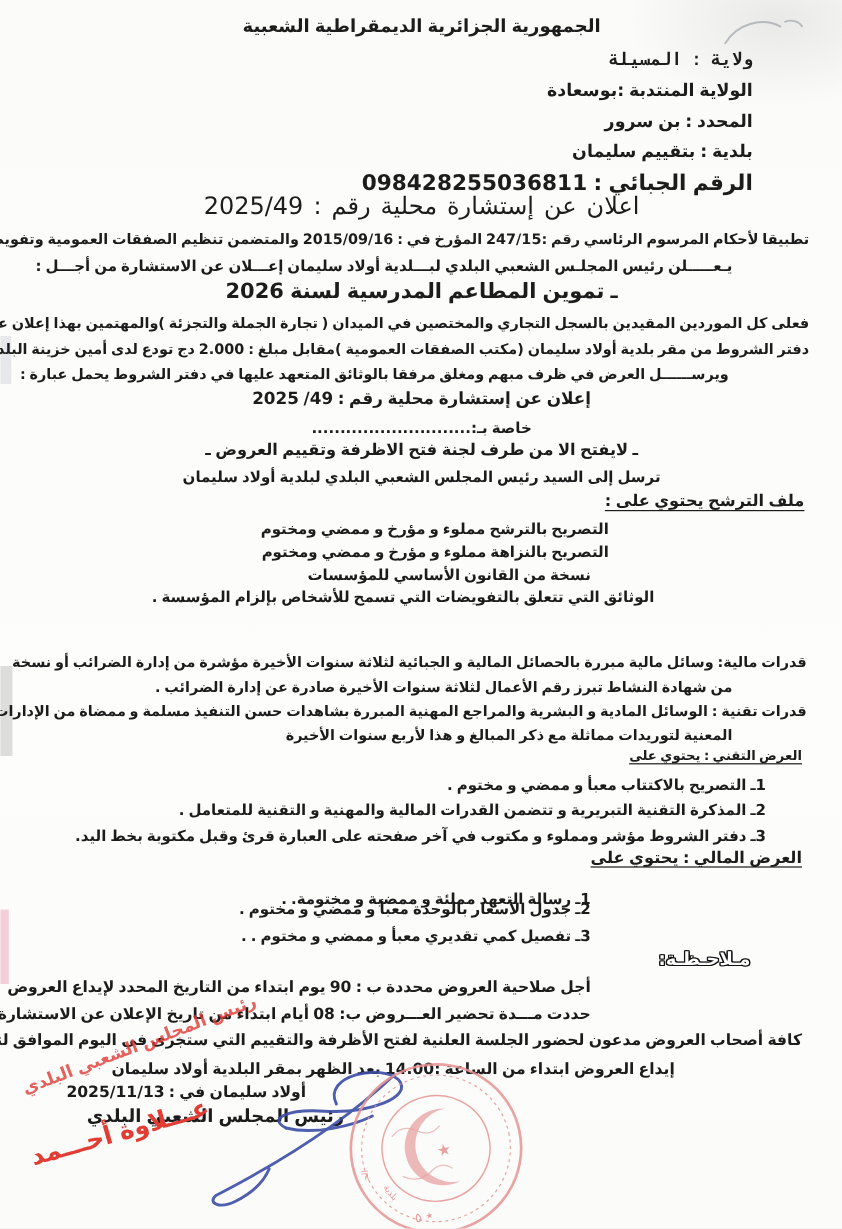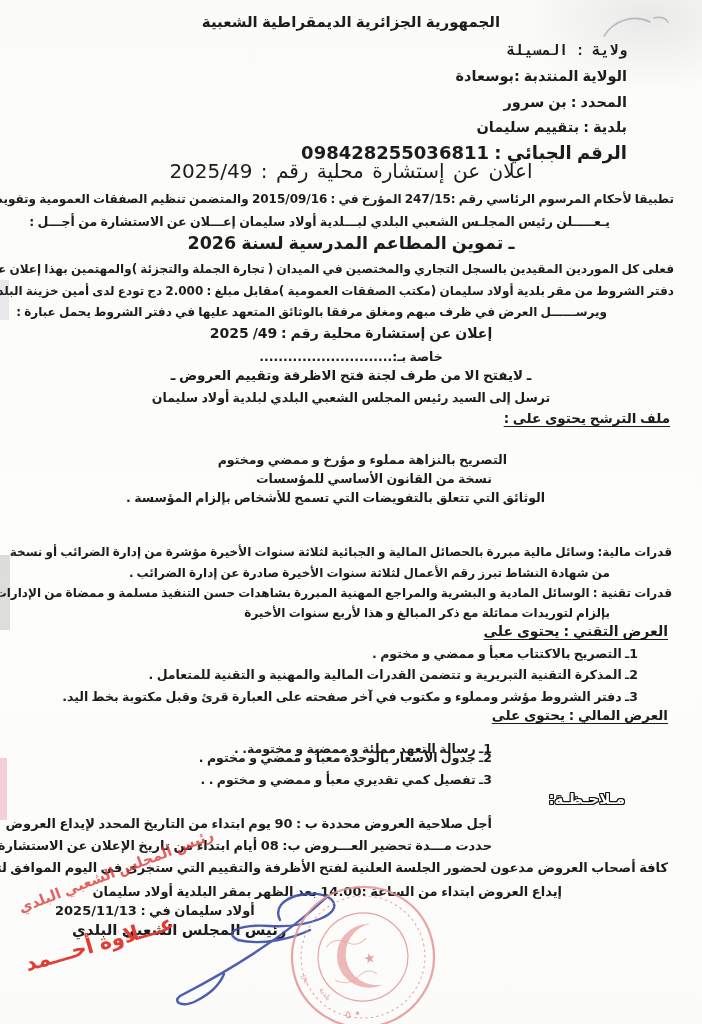--- a/index.html
+++ b/index.html
@@ -54,29 +54,30 @@
   <div class="ln" style="top:262px; right:28px; font-size:12px;">فعلى كل الموردين المقيدين بالسجل التجاري والمختصين في الميدان ( تجارة الجملة والتجزئة )والمهتمين بهذا إعلان عن الإستشارة سحب</div>
   <div class="ln" style="top:284px; right:28px; font-size:12px;">دفتر الشروط من مقر بلدية أولاد سليمان (مكتب الصفقات العمومية )مقابل مبلغ : 2.000 دج تودع لدى أمين خزينة البلدية .</div>
   <div class="ln" style="top:305px; right:95px; font-size:12px;">ويرســــــل العرض في ظرف مبهم ومغلق مرفقا بالوثائق المتعهد عليها في دفتر الشروط يحمل عبارة :</div>
 
   <div class="ln c b" style="top:325px; font-size:14px;">إعلان عن إستشارة محلية رقم : 49/ 2025</div>
   <div class="ln c b" style="top:349px; font-size:12.5px;">خاصة بـ:............................</div>
   <div class="ln c b" style="top:367px; font-size:13.5px;">ـ لايفتح الا من طرف لجنة فتح الاظرفة وتقييم العروض ـ</div>
   <div class="ln c b" style="top:390px; font-size:12.5px;">ترسل إلى السيد رئيس المجلس الشعبي البلدي لبلدية أولاد سليمان</div>
 
   <div class="ln u" style="top:410px; right:32px; font-size:13.5px;">ملف الترشح  يحتوي على   :</div>
+  <div class="ln" style="top:433px; right:195px; font-size:12.5px;">التصريح بالترشح مملوء و مؤرخ و ممضي ومختوم</div>
   <div class="ln" style="top:452px; right:195px; font-size:12.5px;">التصريح بالنزاهة مملوء و مؤرخ و ممضي ومختوم</div>
   <div class="ln" style="top:471px; right:210px; font-size:12.5px;">نسخة من القانون الأساسي للمؤسسات</div>
   <div class="ln" style="top:490px; right:157px; font-size:12.5px;">الوثائق التي تتعلق بالتفويضات التي تسمح للأشخاص بإلزام المؤسسة .</div>
   <div class="ln" style="top:545px; right:30px; font-size:12px;">قدرات مالية: وسائل مالية مبررة بالحصائل المالية و الجبائية لثلاثة سنوات الأخيرة مؤشرة من إدارة الضرائب أو نسخة</div>
   <div class="ln" style="top:566px; right:92px; font-size:12px;">من شهادة النشاط تبرز رقم الأعمال لثلاثة سنوات الأخيرة صادرة عن إدارة الضرائب .</div>
   <div class="ln" style="top:586px; right:30px; font-size:12px;">قدرات تقنية : الوسائل المادية و البشرية والمراجع المهنية المبررة بشاهدات حسن التنفيذ مسلمة و ممضاة من الإدارات</div>
-  <div class="ln" style="top:606px; right:92px; font-size:12px;">بإلزام لتوريدات مماثلة مع ذكر المبالغ و هذا لأربع سنوات الأخيرة</div>
+  <div class="ln" style="top:606px; right:92px; font-size:12px;">المعنية لتوريدات مماثلة مع ذكر المبالغ و هذا لأربع سنوات الأخيرة</div>
 
-  <div class="ln u b" style="top:623px; right:34px; font-size:14px;">العرض التقني : يحتوي على</div>
+  <div class="ln u b" style="top:623px; right:34px; font-size:11px;">العرض التقني : يحتوي على</div>
   <div class="ln" style="top:646px; right:64px; font-size:12.5px;">1ـ التصريح بالاكتتاب معبأ و ممضي و مختوم .</div>
   <div class="ln" style="top:667px; right:64px; font-size:12.5px;">2ـ المذكرة التقنية التبريرية و تتضمن القدرات المالية والمهنية و التقنية للمتعامل .</div>
   <div class="ln" style="top:689px; right:64px; font-size:12.5px;">3ـ دفتر الشروط مؤشر ومملوء و مكتوب في آخر صفحته على العبارة قرئ وقبل مكتوبة بخط اليد.</div>
 
   <div class="ln u b" style="top:707px; right:34px; font-size:13.5px;">العرض المالي : يحتوي على</div>
   <div class="ln" style="top:729px; right:210px; font-size:12.5px;margin-top:12px;">1ـ رسالة التعهد مملئة و ممضية و مختومة. .</div>
   <div class="ln" style="top:750px; right:210px; font-size:12.5px;">2ـ جدول الأسعار بالوحدة معبأ و ممضي و مختوم .</div>
   <div class="ln" style="top:772px; right:210px; font-size:12.5px;">3ـ تفصيل كمي تقديري معبأ و ممضي و مختوم . .</div>
 
   <div class="ln hollow" style="top:790px; right:77px; font-size:15px;">مـلاحـظـة:</div>

